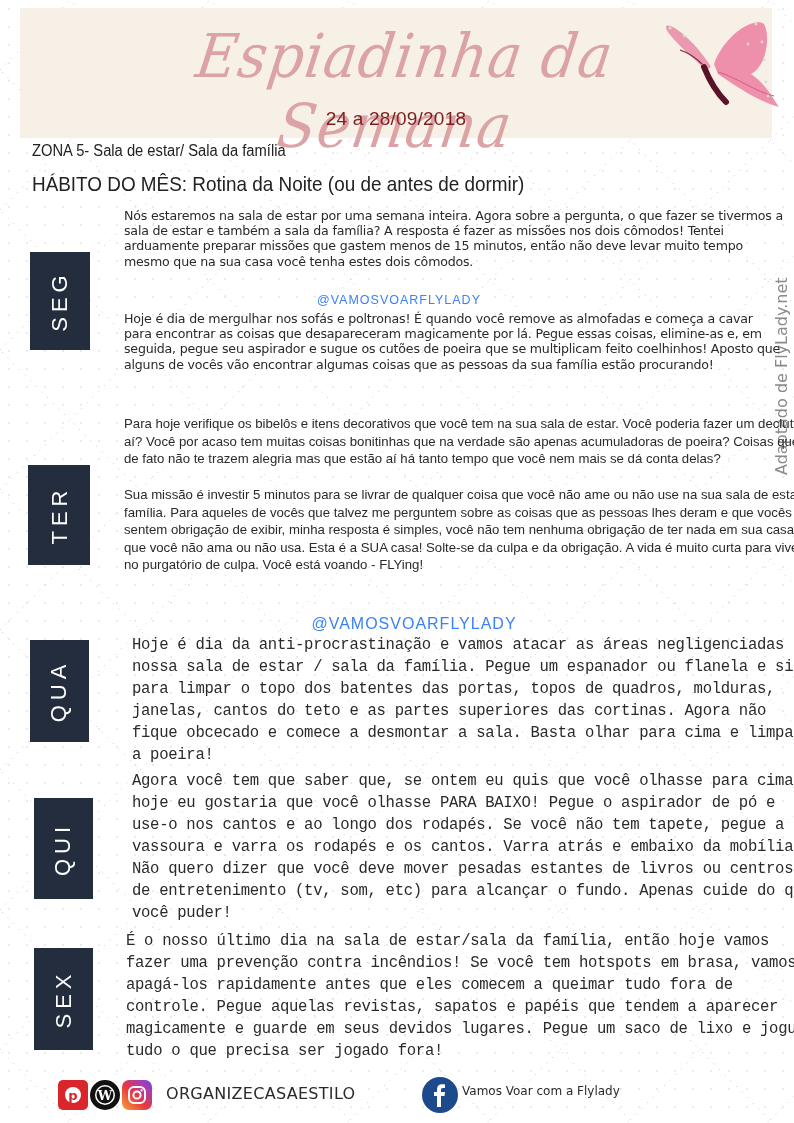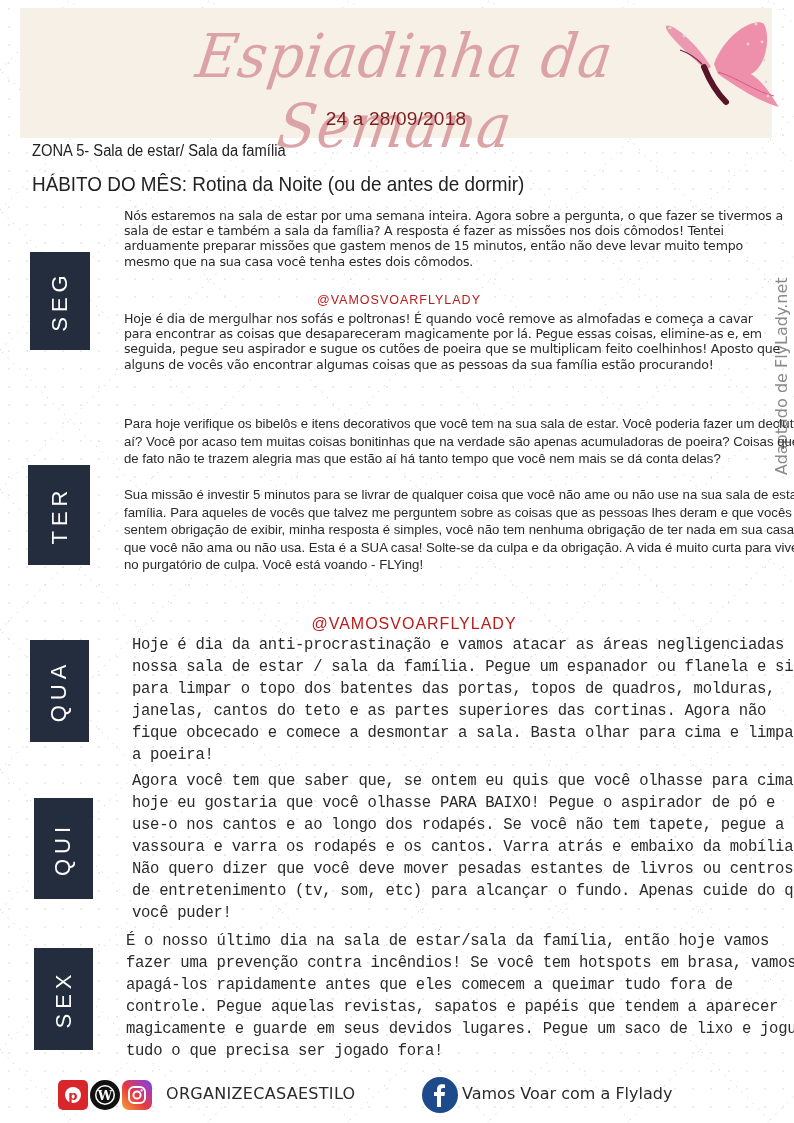--- a/index.html
+++ b/index.html
@@ -59,39 +59,39 @@
     white-space: nowrap;
   }
 
   .text-block { position: absolute; z-index: 2; color: #2a2a2a; margin-left: 20px; }
   .t-small { font-family: "DejaVu Sans", sans-serif; font-size: 12.6px; line-height: 15.2px; letter-spacing: -0.2px; }
   .t-ter { font-family: "Liberation Sans", sans-serif; font-size: 13.2px; line-height: 17.6px; }
   .t-large { font-family: Liberation Mono, monospace; font-size: 15.6px; line-height: 22px; letter-spacing: -0.3px; }
 
   .handle {
     position: absolute; z-index: 2; text-align: center;
-    font-family: "Liberation Sans", sans-serif; color: #b91c1c; letter-spacing: 1px;
+    font-family: "Liberation Sans", sans-serif; color: #3b82f6; letter-spacing: 1px;
   }
 
   .footer-icons { position: absolute; left: 58px; top: 1080px; z-index: 2; display: flex; gap: 2px; }
   .social-icon { width: 30px; height: 30px; display: flex; align-items: center; justify-content: center; }
   .pinterest { background: #d9262b; border-radius: 5px; }
   .wordpress { background: #111; border-radius: 50%; }
   .instagram { border-radius: 7px; background: linear-gradient(45deg, #f9a03a 0%, #e6383f 45%, #a53cb9 80%, #5c50d1 100%); }
   .footer-brand {
     position: absolute; left: 166px; top: 1084px; z-index: 2;
     font-family: "DejaVu Sans", sans-serif; font-size: 16px; color: #2a2a2a; letter-spacing: 0.3px; text-align: right;
   }
   .fb-icon {
     position: absolute; left: 422px; top: 1077px; width: 36px; height: 36px; border-radius: 50%;
     background: #1d4a8a; z-index: 2; display: flex; align-items: center; justify-content: center;
   }
   .fb-label {
     position: absolute; left: 462px; top: 1084px; z-index: 2;
-    font-family: "DejaVu Sans", sans-serif; font-size: 16px; color: #2a2a2a;
+    font-family: "DejaVu Sans", sans-serif; font-size: 12px; color: #2a2a2a;
   }
 </style>
 </head>
 <body>
 
 <div class="bg-pattern"></div>
 <svg class="bg-diag" width="794" height="1123">
   <defs>
     <pattern id="diam" width="140" height="140" patternUnits="userSpaceOnUse">
       <path d="M0 70 L70 0 L140 70 L70 140 Z" fill="none" stroke="#c8c8c8" stroke-width="1" stroke-dasharray="1 7"></path>

